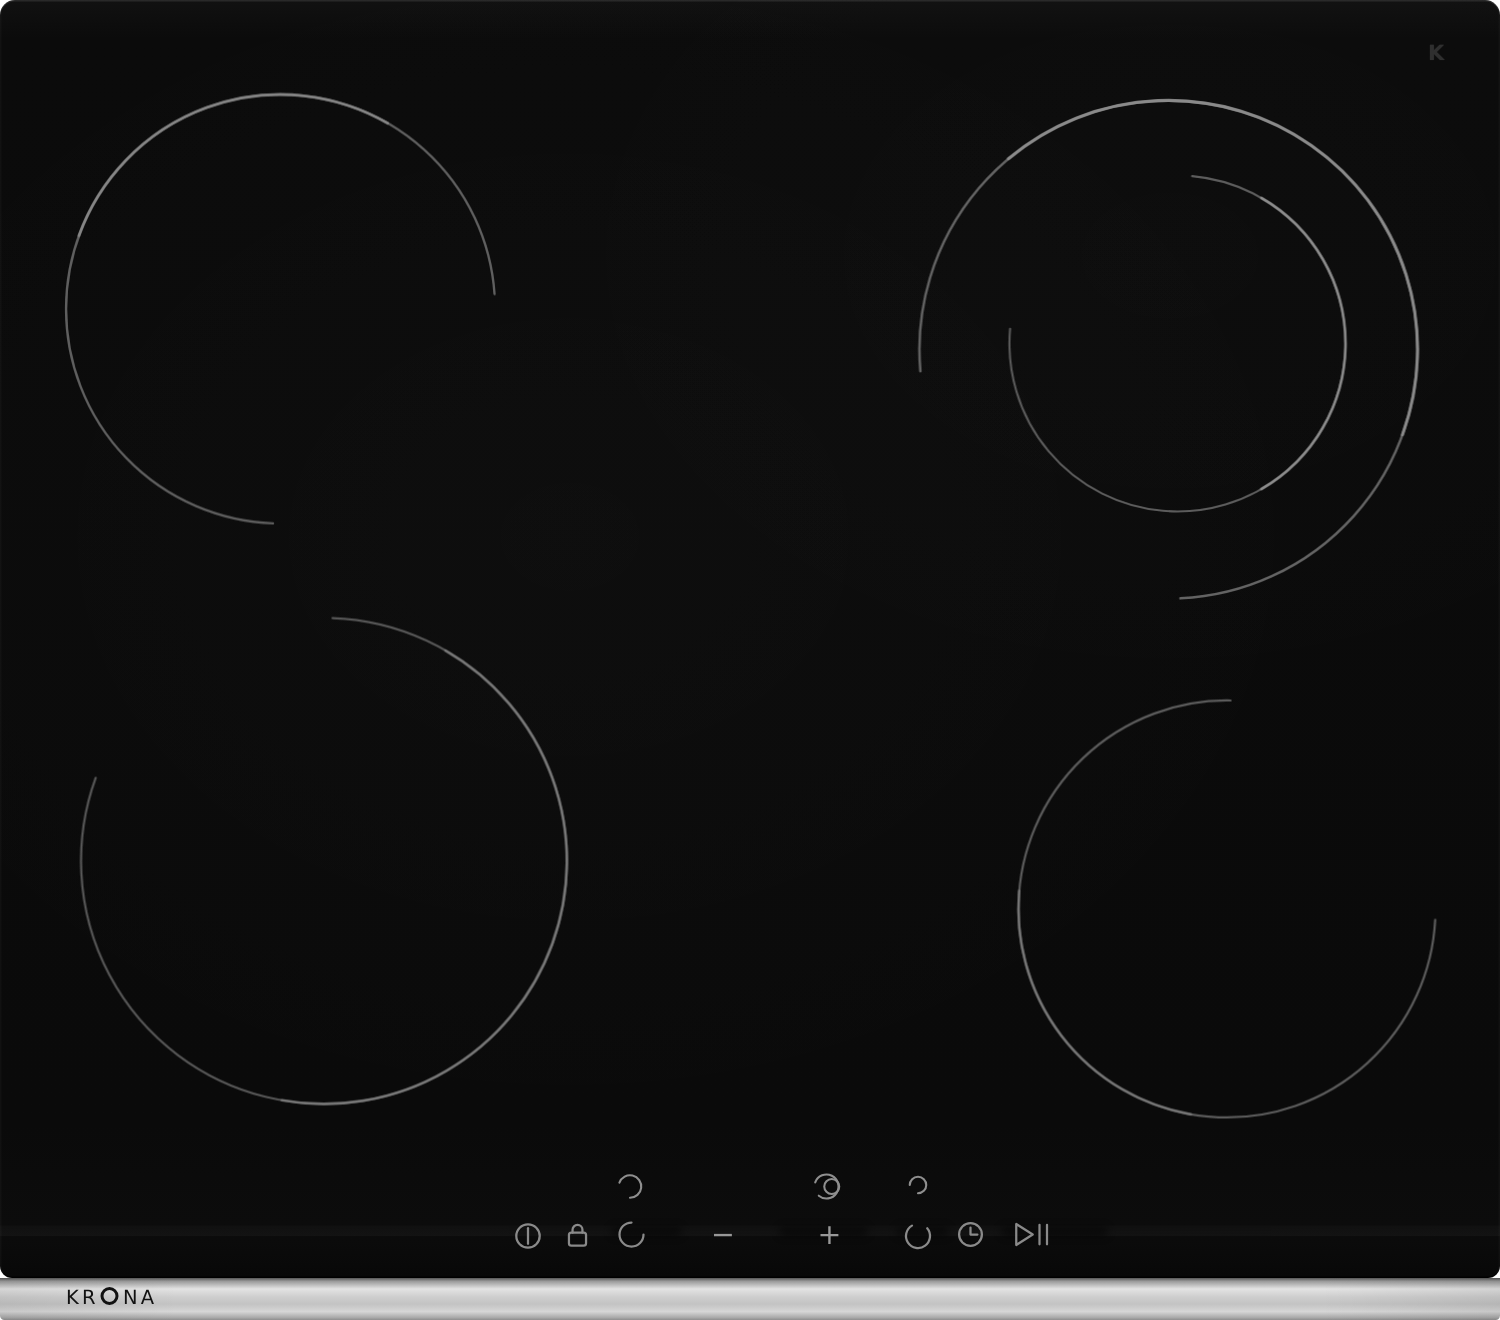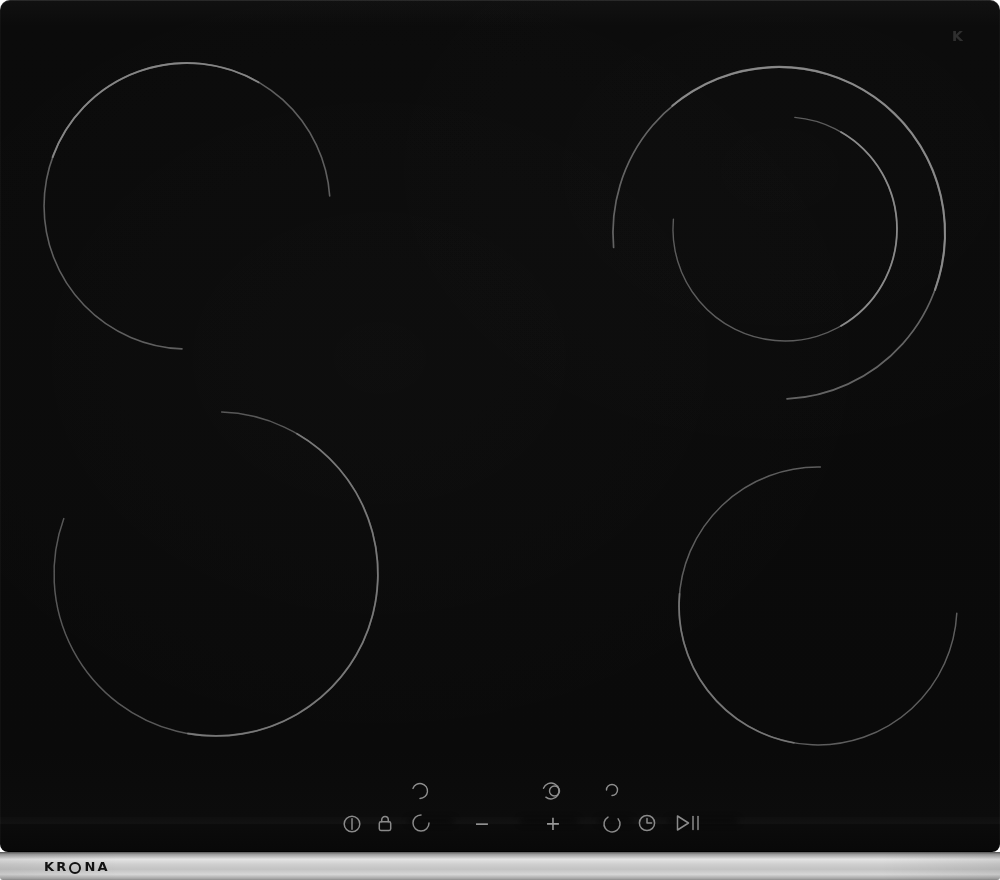--- a/index.html
+++ b/index.html
@@ -41,22 +41,22 @@
   
   .trim{
     position:absolute;left:0;bottom:0;width:1000px;height:28px;
     background:
       linear-gradient(90deg, rgba(0,0,0,0.06), transparent 12%, transparent 88%, rgba(0,0,0,0.07)),
       linear-gradient(180deg,#565656 0%,#9b9b9b 8%,#e3e3e3 26%,#cecece 45%,#c3c3c3 62%,#d6d6d6 80%,#aaaaaa 94%,#8e8e8e 100%);
     border-radius:0 0 3px 3px;
   }
   .brand{
     position:absolute;left:44px;top:6px;height:16px;
-    display:flex;align-items:flex-end;
-    color:#121212;font-weight:700;font-size:13px;letter-spacing:2.2px;
+    display:flex;align-items:flex-start;
+    color:#121212;font-weight:400;font-size:13px;letter-spacing:2.2px;
     user-select:none;
   }
   .brand .ring-o{
     width:8px;height:8px;border:2.6px solid #121212;border-radius:50%;
     margin:0 3px 0 1px;display:inline-block;
   }
   
   .key-label{
     position:absolute;width:26px;height:24px;line-height:24px;text-align:center;
     color:#989898;font-size:19px;font-weight:400;user-select:none;

